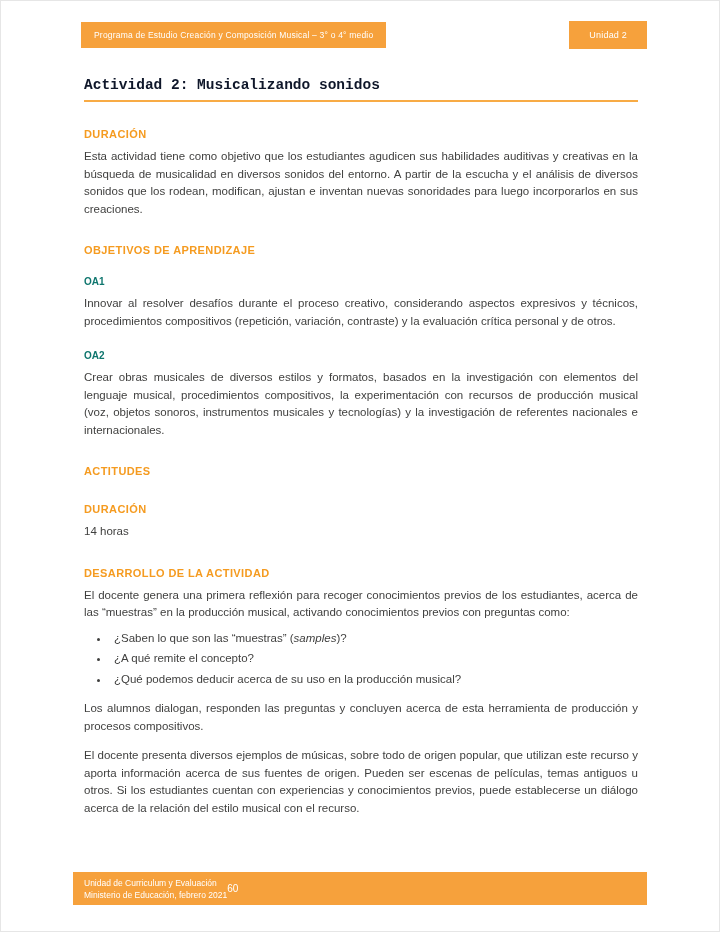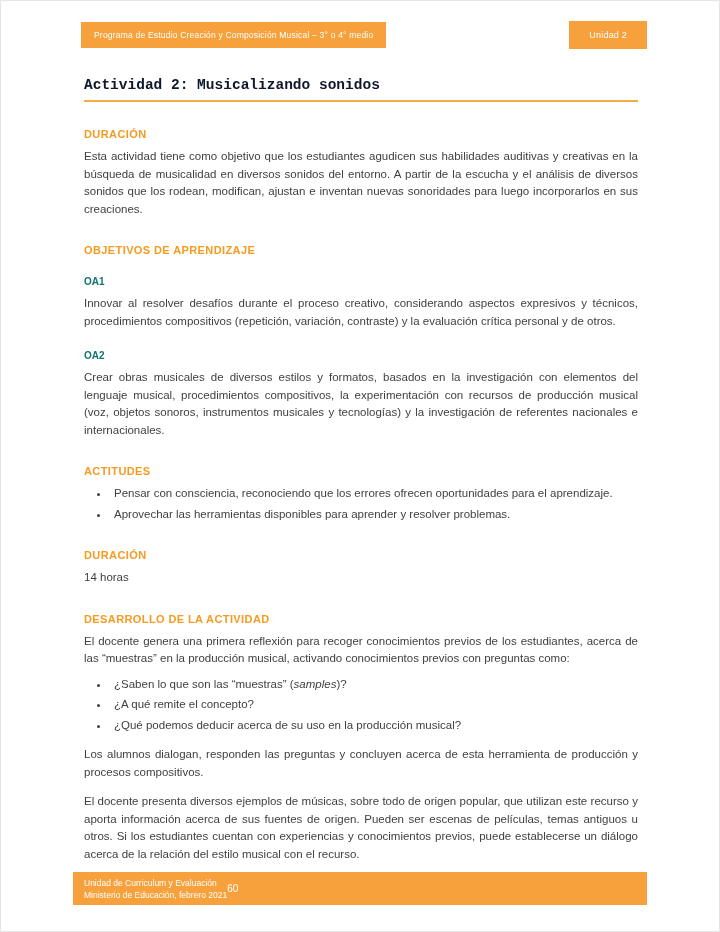--- a/index.html
+++ b/index.html
@@ -103,24 +103,20 @@
     <h2 class="section-heading">DURACIÓN</h2>
     <p class="body-par">Esta actividad tiene como objetivo que los estudiantes agudicen sus habilidades auditivas y creativas en la búsqueda de musicalidad en diversos sonidos del entorno. A partir de la escucha y el análisis de diversos sonidos que los rodean, modifican, ajustan e inventan nuevas sonoridades para luego incorporarlos en sus creaciones.</p>
 
     <h2 class="section-heading">OBJETIVOS DE APRENDIZAJE</h2>
     <p class="oa-label">OA1</p>
     <p class="body-par">Innovar al resolver desafíos durante el proceso creativo, considerando aspectos expresivos y técnicos, procedimientos compositivos (repetición, variación, contraste) y la evaluación crítica personal y de otros.</p>
     <p class="oa-label">OA2</p>
     <p class="body-par">Crear obras musicales de diversos estilos y formatos, basados en la investigación con elementos del lenguaje musical, procedimientos compositivos, la experimentación con recursos de producción musical (voz, objetos sonoros, instrumentos musicales y tecnologías) y la investigación de referentes nacionales e internacionales.</p>
 
     <h2 class="section-heading">ACTITUDES</h2>
-    <ul class="bullets">
-      <li>Pensar con consciencia, reconociendo que los errores ofrecen oportunidades para el aprendizaje.</li>
-      <li>Aprovechar las herramientas disponibles para aprender y resolver problemas.</li>
-    </ul>
 
     <h2 class="section-heading">DURACIÓN</h2>
     <p class="body-par">14 horas</p>
 
     <h2 class="section-heading">DESARROLLO DE LA ACTIVIDAD</h2>
     <p class="body-par">El docente genera una primera reflexión para recoger conocimientos previos de los estudiantes, acerca de las “muestras” en la producción musical, activando conocimientos previos con preguntas como:</p>
     <ul class="bullets">
       <li><span>¿Saben lo que son las “muestras” (</span><i>samples</i><span>)?</span></li>
       <li><span>¿A qué remite el concepto?</span><i></i><span></span></li>
       <li><span>¿Qué podemos deducir acerca de su uso en la producción musical?</span><i></i><span></span></li>

